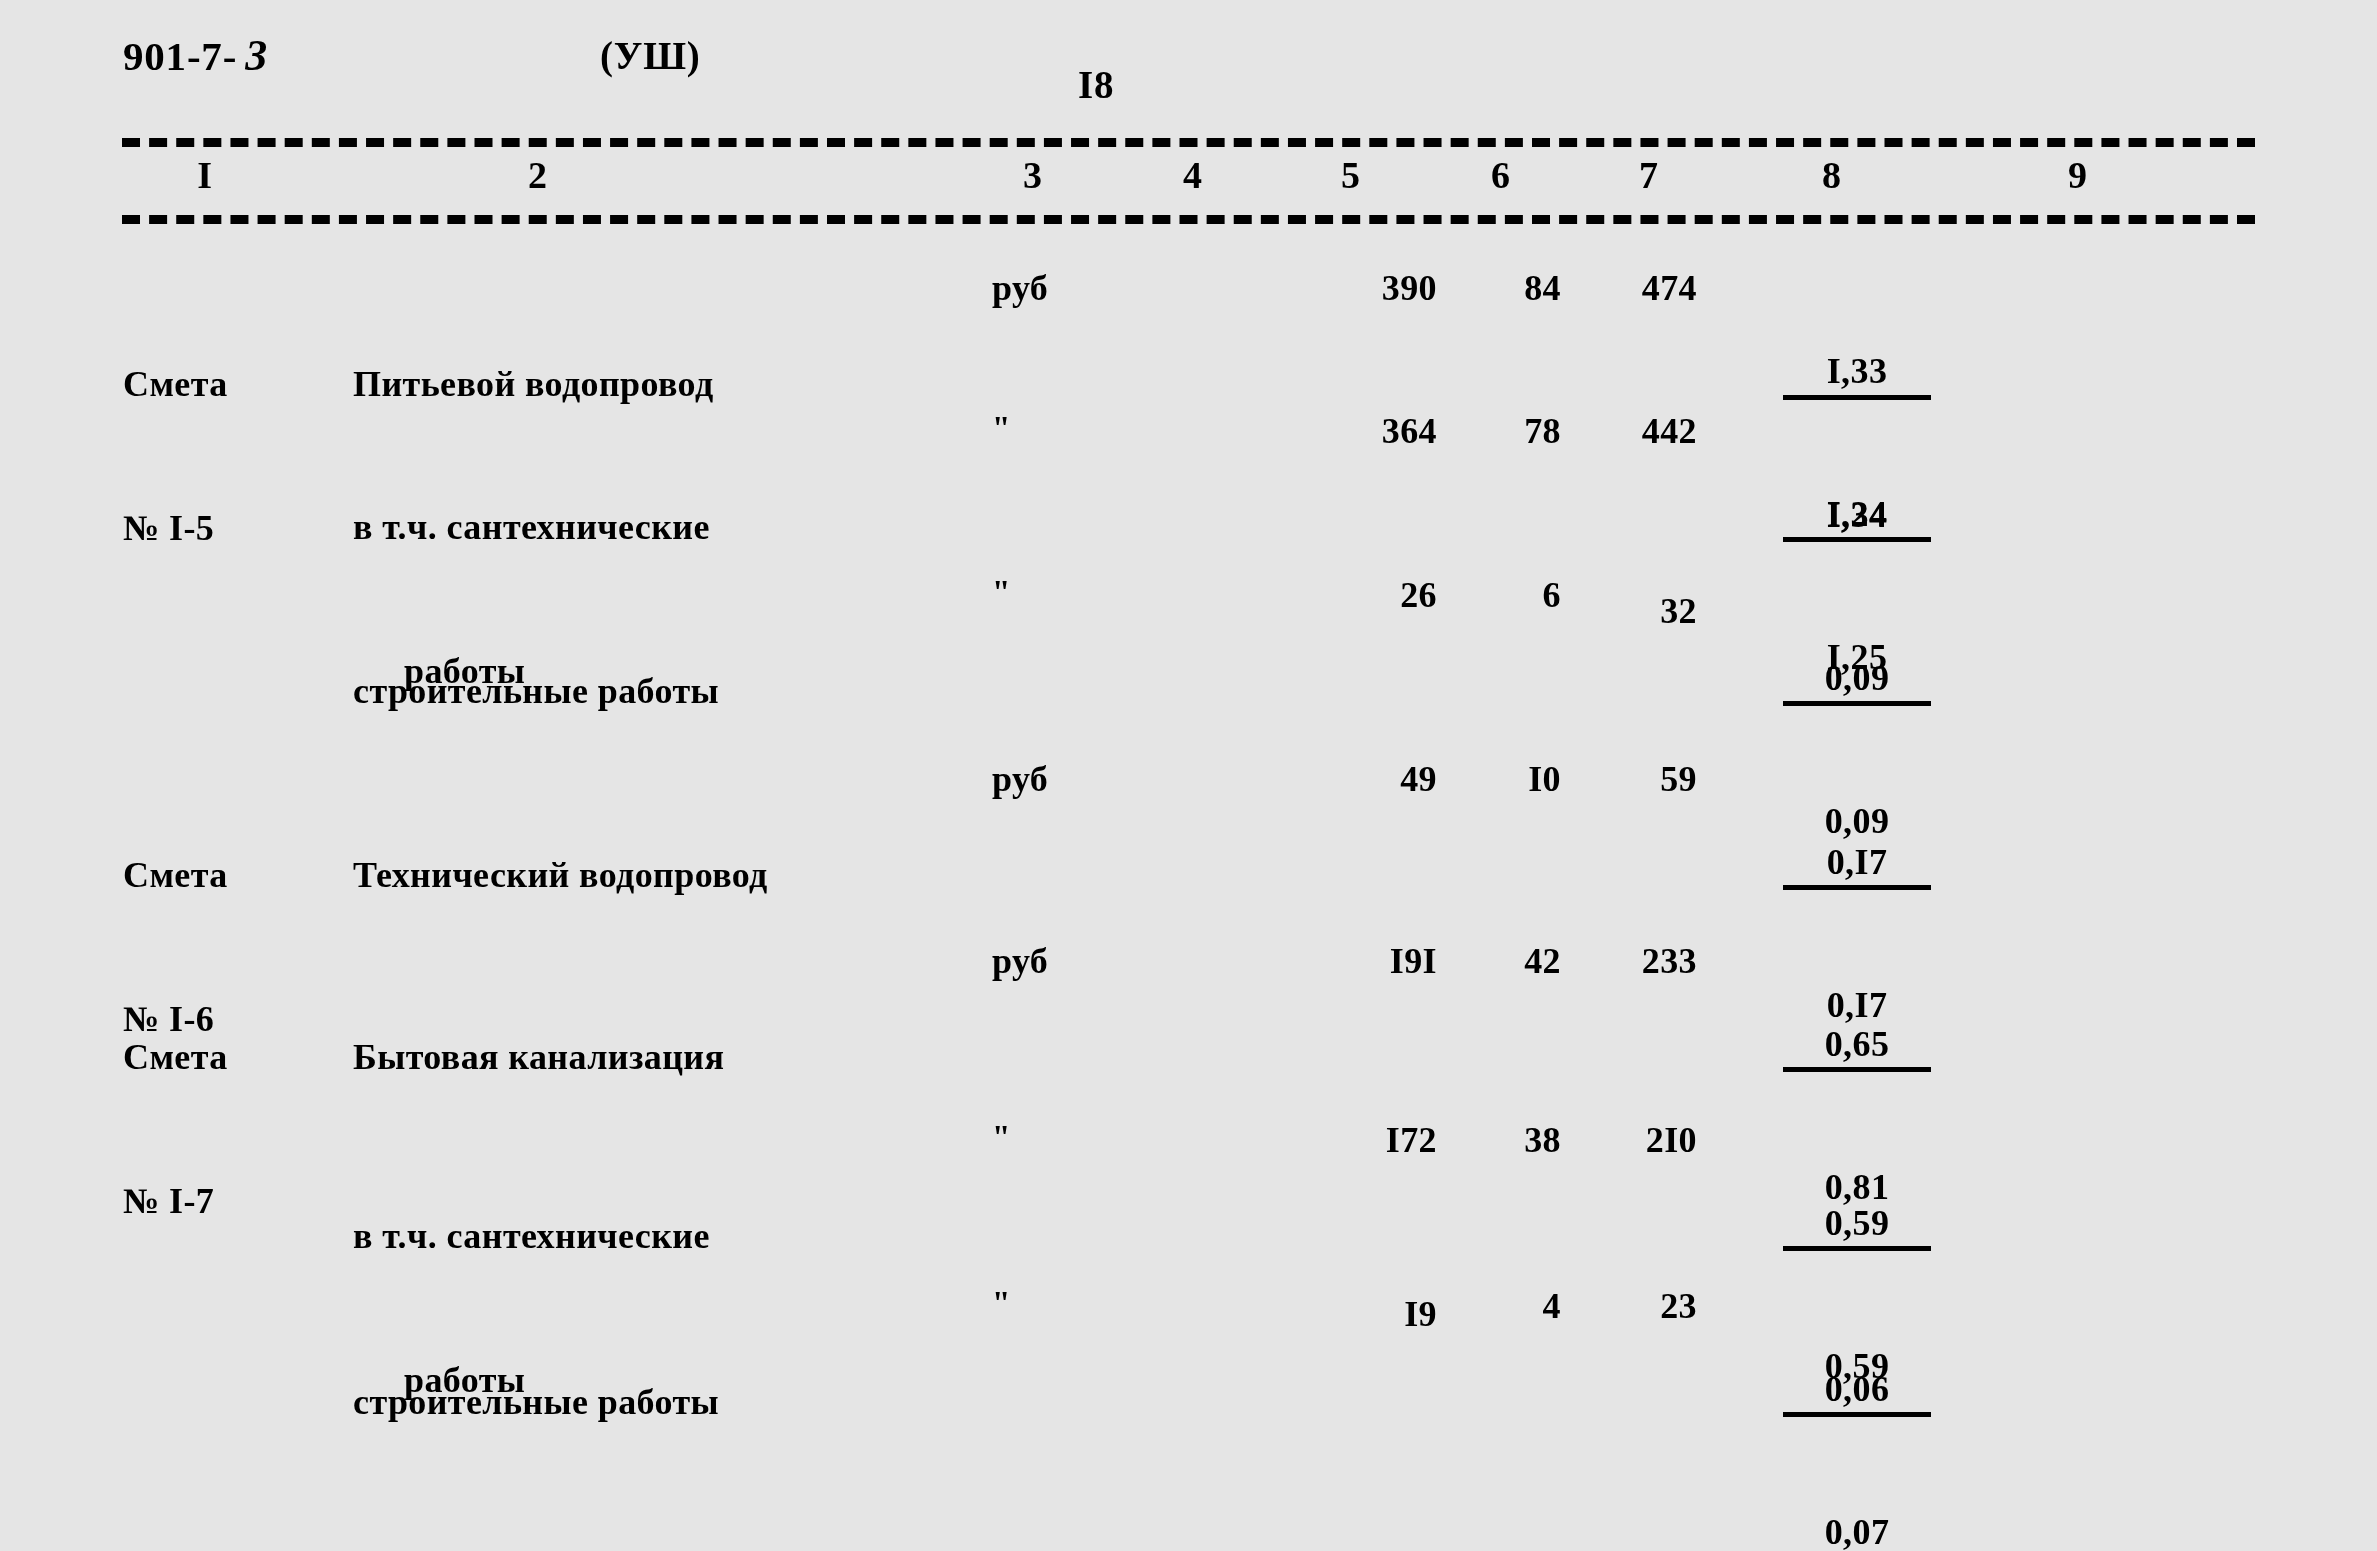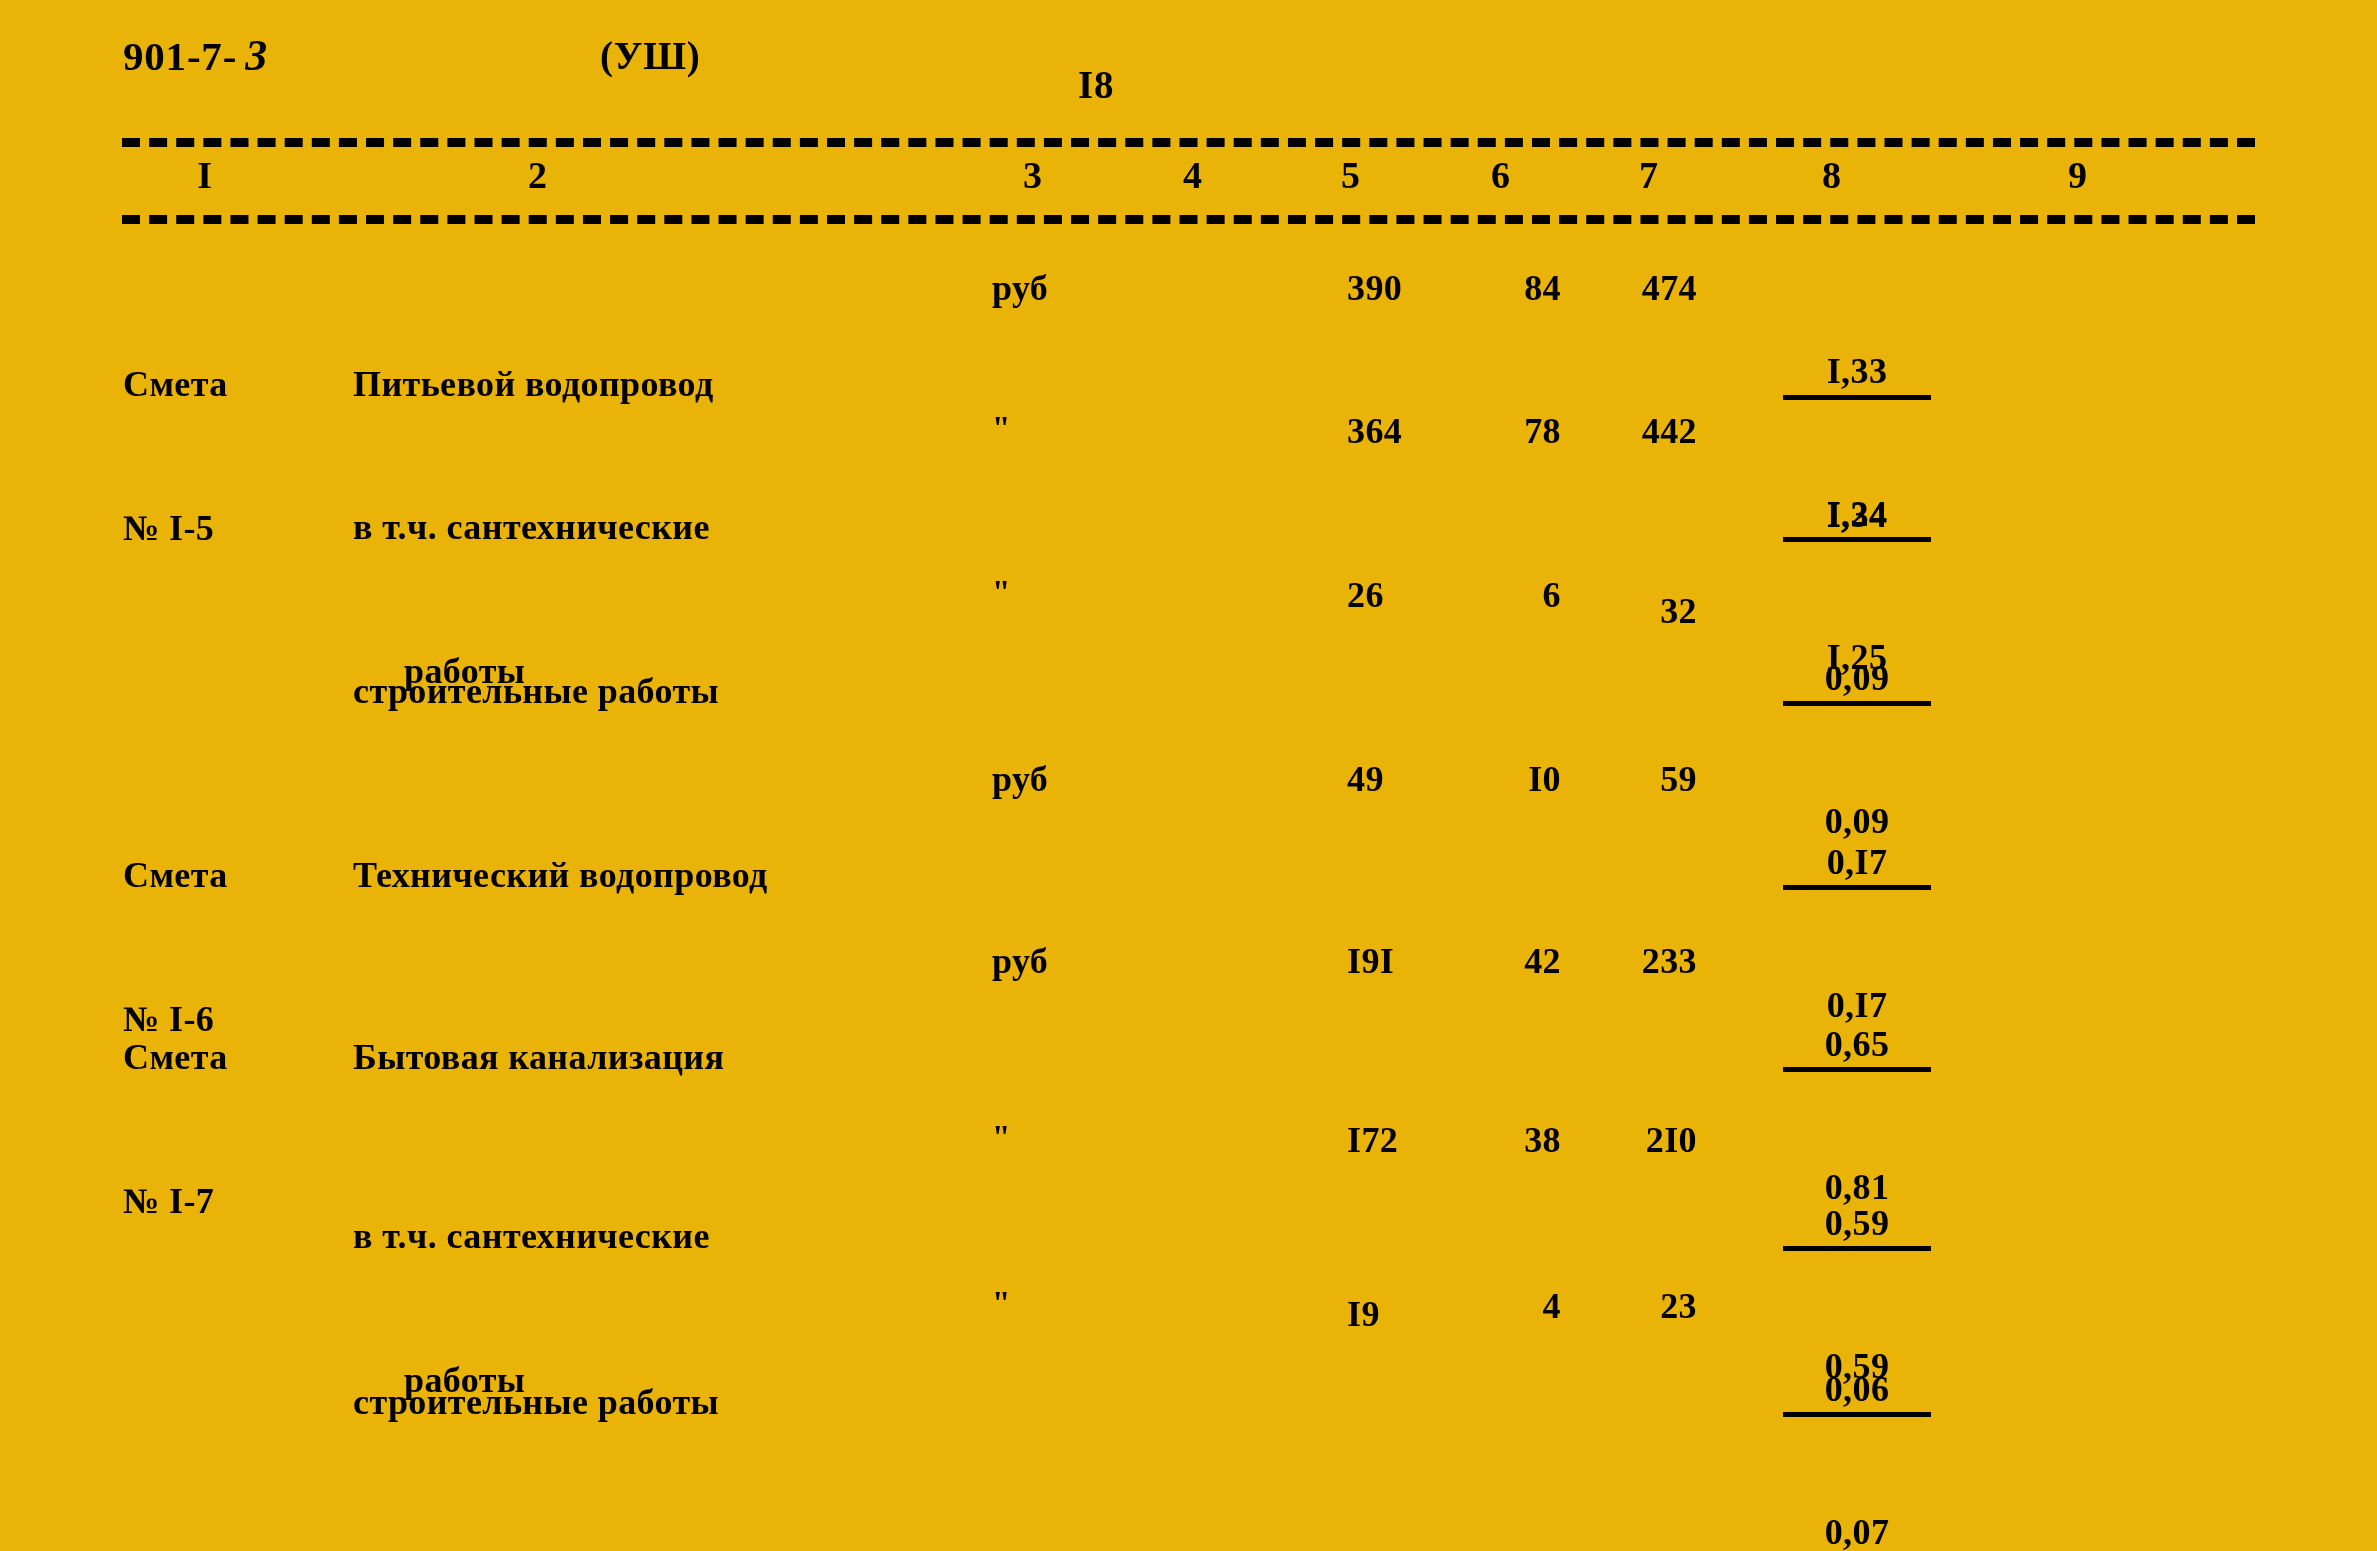--- a/index.html
+++ b/index.html
@@ -13,21 +13,21 @@
     font-family: "Liberation Serif", "DejaVu Serif", serif;
     color: #000000;
     position: relative;
     overflow: hidden;
   }
 
   
   .page {
     position: absolute;
     inset: 0;
-    background: #eab308;
+    background: #e5e5e5;
     text-decoration: underline;
   }
 
   
   .doc-header {
     position: absolute;
     top: 25px;
     left: 0;
     width: 100%;
     height: 74px;
@@ -110,21 +110,21 @@
     position: absolute;
     font-size: 36px;
     font-weight: 700;
     letter-spacing: 0.4px;
     line-height: 48px;
     white-space: pre;
   }
   .c1 { left: 123px;  text-align: left; }
   .c2 { left: 353px;  text-align: left; }
   .c3 { left: 992px; text-align: left; }
-  .c5 { left: 1347px; text-align: left; width: 90px; }
+  .c5 { left: 1347px; text-align: right; width: 90px; }
   .c6 { left: 1471px; text-align: right; width: 90px; }
   .c7 { left: 1598px; text-align: right; width: 99px; }
 
   .unit-ditto {
     font-size: 33px;
     font-weight: 700;
     letter-spacing: 0;
   }
 
   

